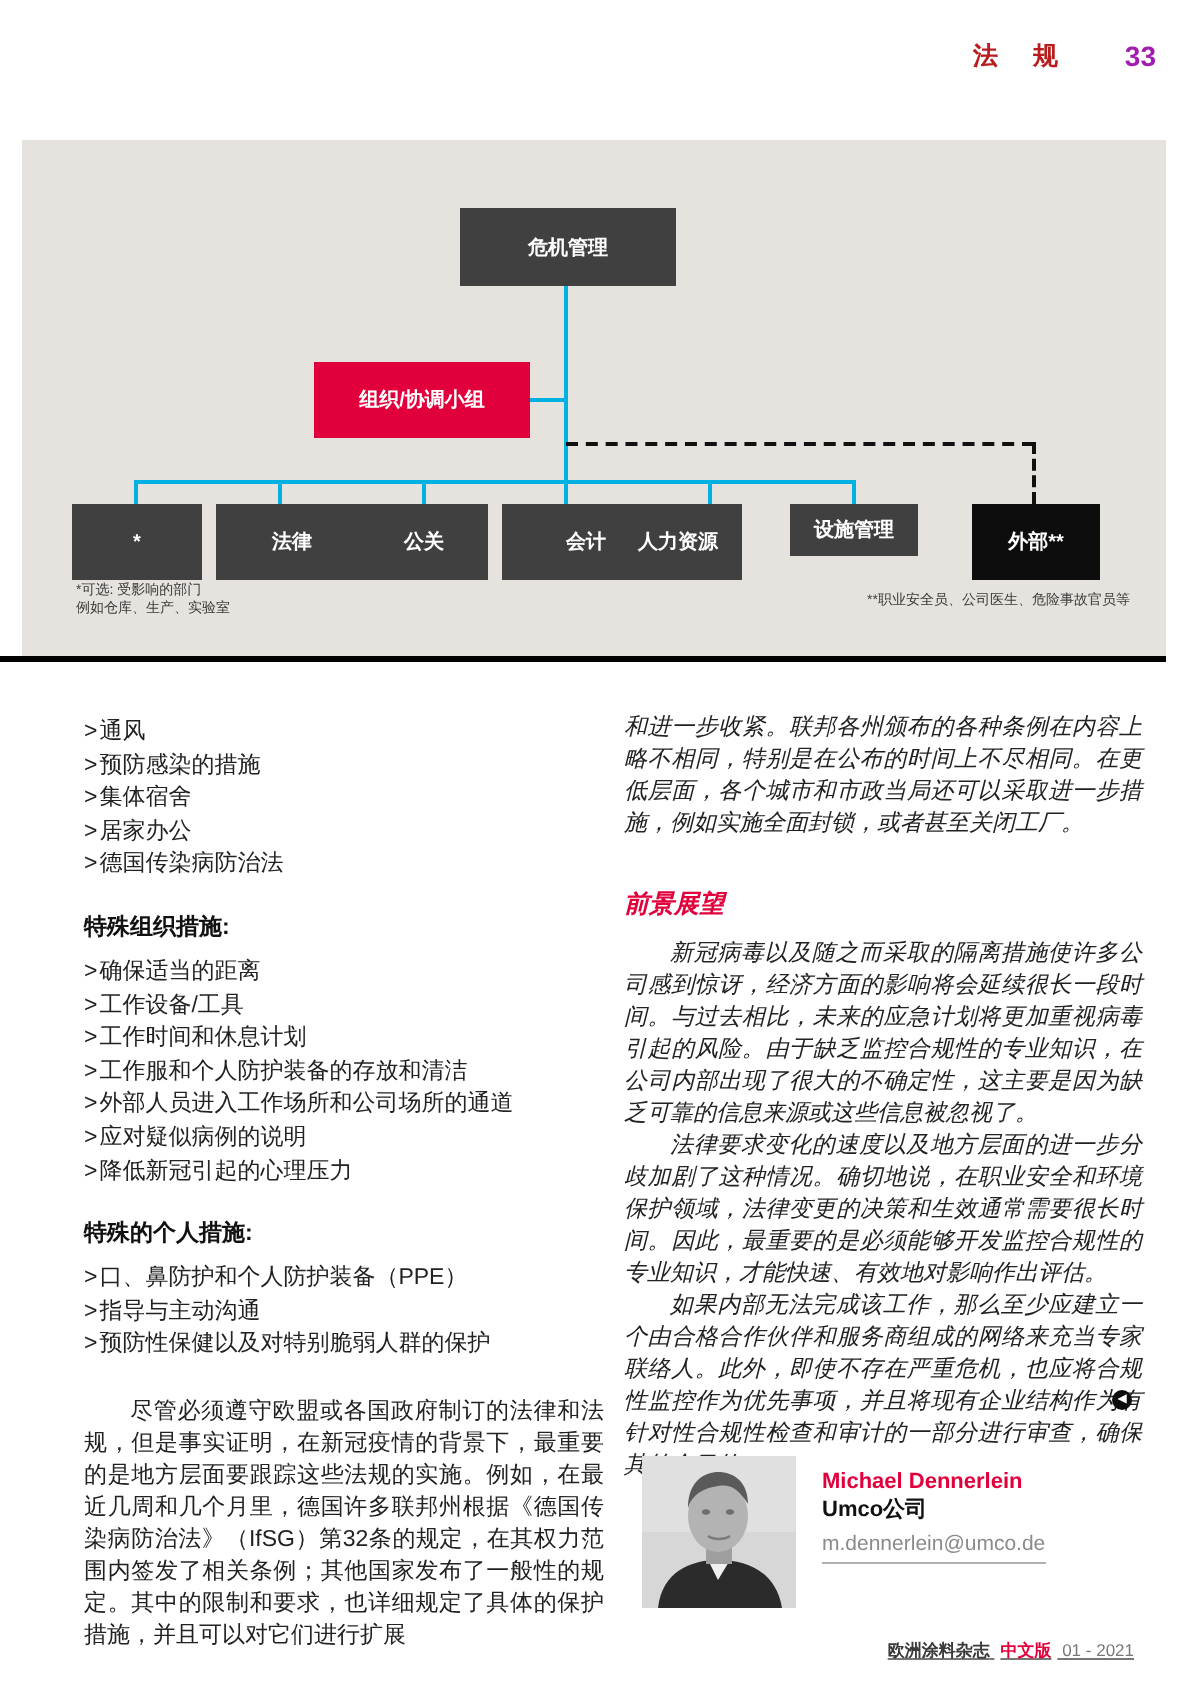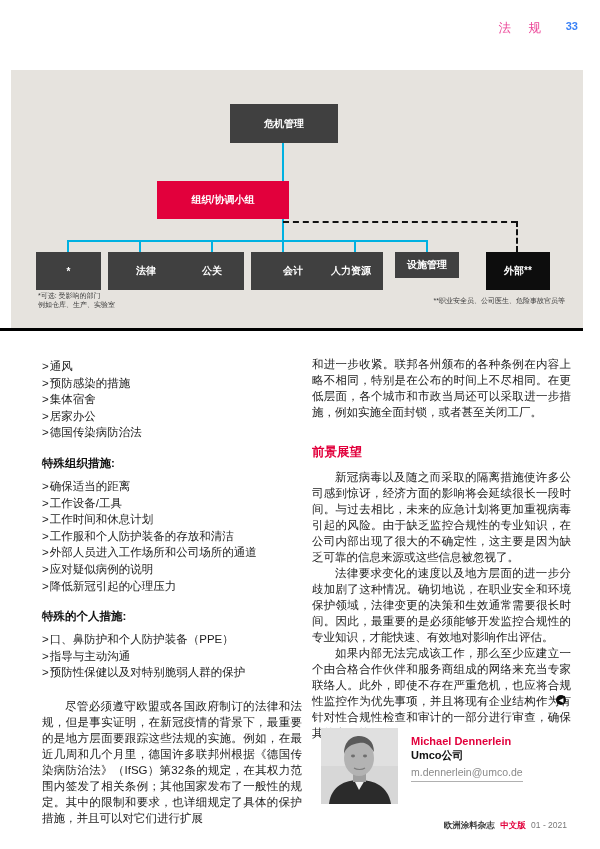--- a/index.html
+++ b/index.html
@@ -1,43 +1,43 @@
 <!DOCTYPE html>
 <html><head>
 <meta charset="utf-8">
 <style>
   html,body { margin:0; padding:0; background:#fff; }
   body { font-family:"Liberation Sans","DejaVu Sans",sans-serif; }
   .page { position:relative; width:600px; height:849px; background:#ffffff; overflow:hidden; }
 
   
-  .section-label { position:absolute; top:20px; right:52px; color:#ec4899;
-                   font-weight:normal; font-size:12.5px; letter-spacing:7px; }
-  .page-num { position:absolute; top:20px; right:22px; color:#3b82f6;
-              font-weight:bold; font-size:11px; }
+  .section-label { position:absolute; top:20px; right:64px; color:#b91c1c;
+                   font-weight:bold; font-size:12.5px; letter-spacing:7px; }
+  .page-num { position:absolute; top:20px; right:22px; color:#a21caf;
+              font-weight:bold; font-size:14px; }
 
   
   .panel { position:absolute; left:11px; top:70px; width:572px; height:258px;
            background:#e6e3de; }
   .black-bar { position:absolute; left:0; top:328px; width:583px; height:3px; background:#000; }
 
   .obox { position:absolute; display:flex; align-items:center; justify-content:center;
           color:#fff; font-size:10px; font-weight:bold; text-align:center; }
   .obox.cyan  { background:#404040; }
   .obox.red   { background:#e2003c; }
   .obox.blackbox { background:#0d0d0d; }
   .cline { position:absolute; background:#00b1e1; }
   .dash-h { position:absolute; border-top:2px dashed #111; height:0; }
   .dash-v { position:absolute; border-left:2px dashed #111; width:0; }
   .fn { position:absolute; font-size:7px; line-height:9px; color:#3a3a3a; }
   .fn.right { text-align:right; }
 
   
   .col-left  { position:absolute; left:42px;  top:358px; width:260px; }
-  .col-right { position:absolute; left:312px; top:356px; width:259px; }
+  .col-right { position:absolute; left:312px; top:356px; width:259px;font-style:italic; }
   ul.blist { list-style:none; margin:0; padding:0; }
   ul.blist li { font-size:11.5px; line-height:16.6px; color:#222; }
   ul.blist li::before { content:">"; margin-right:1px; }
   .subhead { font-size:11.5px; font-weight:bold; color:#111; margin:15px 0 7px 0; }
   .para { font-size:11.5px; line-height:16px; color:#222; text-align:justify; margin:0; }
   .para.indent { text-indent:2em; }
   .col-left .para { margin-top:17px; }
   .red-head { color:#e2003c; font-weight:bold; font-size:12.5px; margin:24px 0 8px 0; }
   .col-right .para { margin-bottom:0; }
   .col-right .para + .para { margin-top:0; }
@@ -51,21 +51,21 @@
   .author { position:absolute; left:321px; top:728px; display:flex; }
   .author .photo { width:77px; height:76px; display:block; }
   .author .meta { margin-left:13px; padding-top:6px; }
   .a-name { color:#e2003c; font-weight:bold; font-size:11px; line-height:14px; }
   .a-co   { color:#111; font-weight:bold; font-size:11px; line-height:14px; }
   .a-email{ color:#8a8a8a; font-size:10.5px; line-height:13px; margin-top:2px;
             border-bottom:1px solid #b0b0b0; padding-bottom:2px; display:inline-block;
             text-decoration:none; }
 
   
-  .footer { position:absolute; right:33px; top:820px; font-size:8.5px; color:#777; }
+  .footer { position:absolute; right:33px; top:820px; font-size:8.5px; color:#777;text-decoration:underline; }
   .footer .journal { color:#3a3a3a; font-weight:bold; }
   .footer .edition { color:#e2003c; font-weight:bold; margin:0 3px; }
 </style>
 </head>
 <body>
 
 <div class="page">
 
   <div class="section-label">法 规</div>
   <div class="page-num">33</div>
@@ -78,27 +78,27 @@
     <div class="cline" style="left:56px;  top:170px; width:2px; height:12px;"></div>
     <div class="cline" style="left:128px; top:170px; width:2px; height:12px;"></div>
     <div class="cline" style="left:200px; top:170px; width:2px; height:12px;"></div>
     <div class="cline" style="left:343px; top:170px; width:2px; height:12px;"></div>
     <div class="cline" style="left:415px; top:170px; width:2px; height:12px;"></div>
 
     <div class="dash-h" style="left:272px; top:151px; width:234px;"></div>
     <div class="dash-v" style="left:505px; top:151px; height:31px;"></div>
 
     <div class="obox cyan" style="left:219px; top:34px; width:108px; height:39px;">危机管理</div>
-    <div class="obox red" style="left:146px; top:111px; width:132px; height:38px;">组织/协调小组</div>
+    <div class="obox red" style="left:146px; top:111px; width:108px; height:38px;">组织/协调小组</div>
 
     <div class="obox cyan" style="left:25px;  top:182px; width:65px; height:38px;">*</div>
     <div class="obox cyan" style="left:97px;  top:182px; width:76px; height:38px;">法律</div>
     <div class="obox cyan" style="left:169px; top:182px; width:64px; height:38px;">公关</div>
     <div class="obox cyan" style="left:240px; top:182px; width:84px; height:38px;">会计</div>
-    <div class="obox cyan" style="left:308px; top:182px; width:64px; height:38px;">人力资源</div>
+    <div class="obox cyan" style="left:296px; top:182px; width:64px; height:38px;">人力资源</div>
     <div class="obox cyan" style="left:384px; top:182px; width:64px; height:26px;">设施管理</div>
     <div class="obox blackbox" style="left:475px; top:182px; width:64px; height:38px;">外部**</div>
 
     <div class="fn" style="left:27px; top:221px;">
       <div>*可选: 受影响的部门</div>
       <div>例如仓库、生产、实验室</div>
     </div>
     <div class="fn right" style="right:18px; top:226px;">**职业安全员、公司医生、危险事故官员等</div>
   </div>
   <div class="black-bar"></div>

